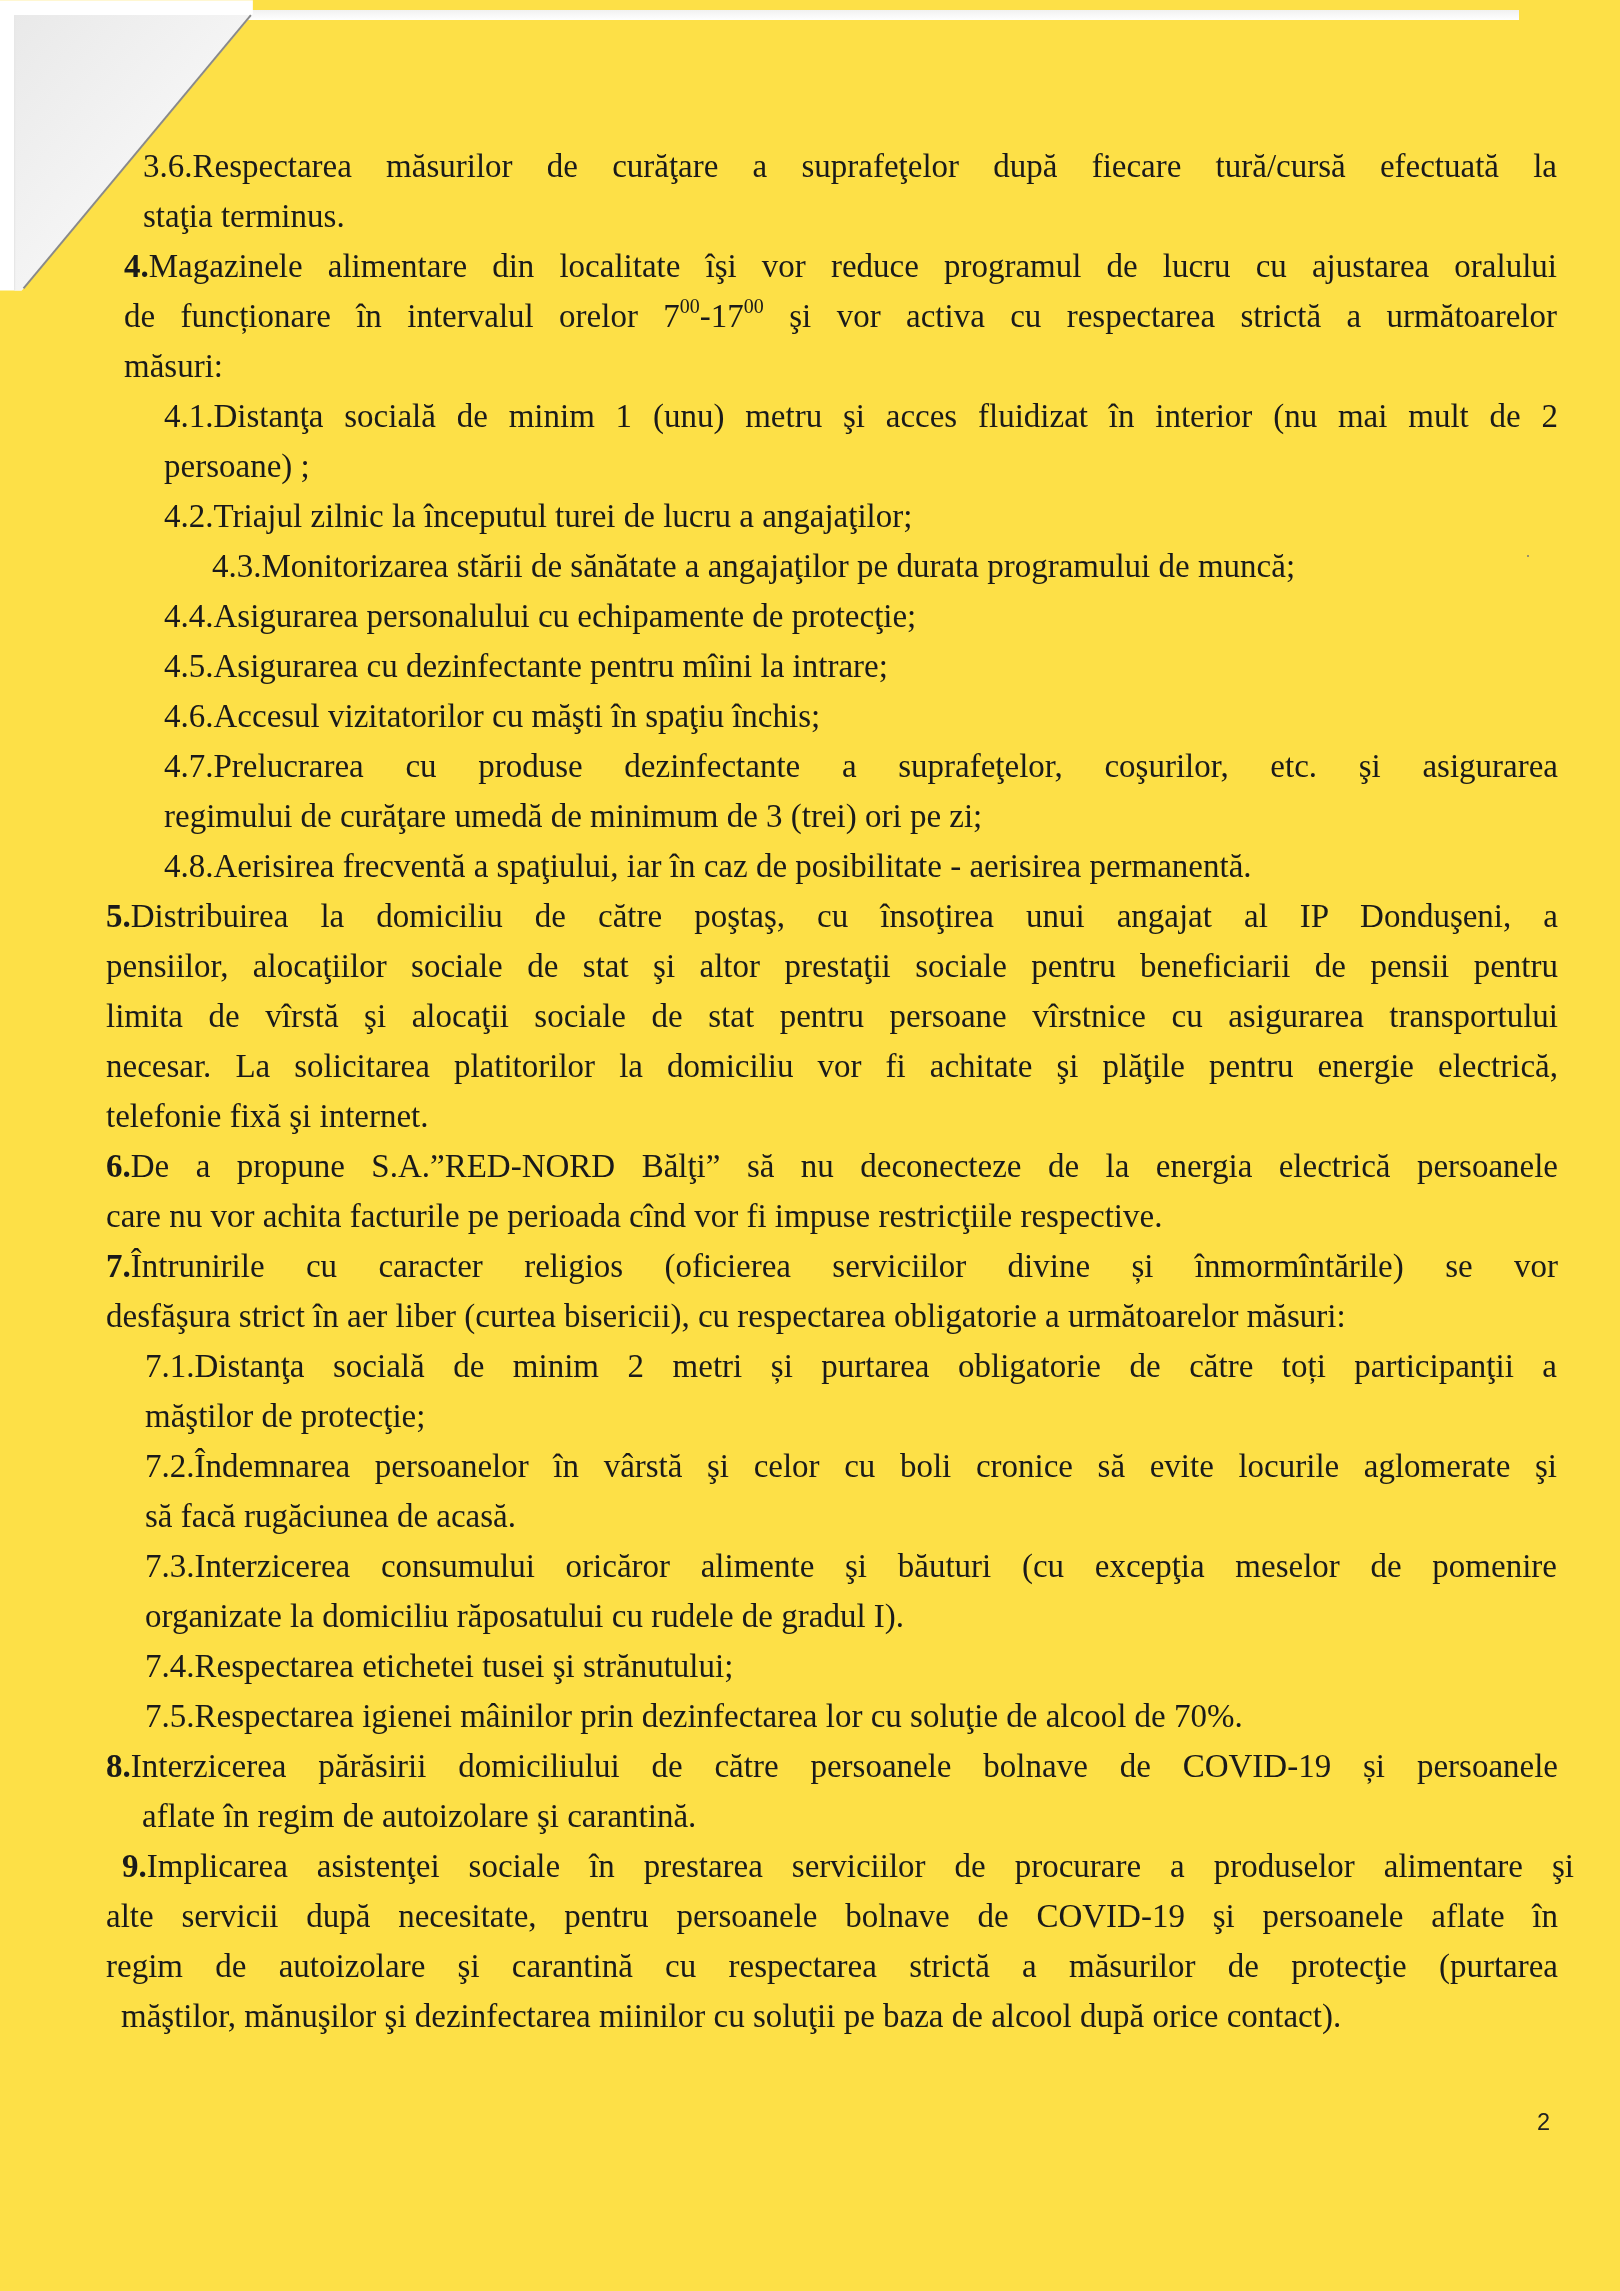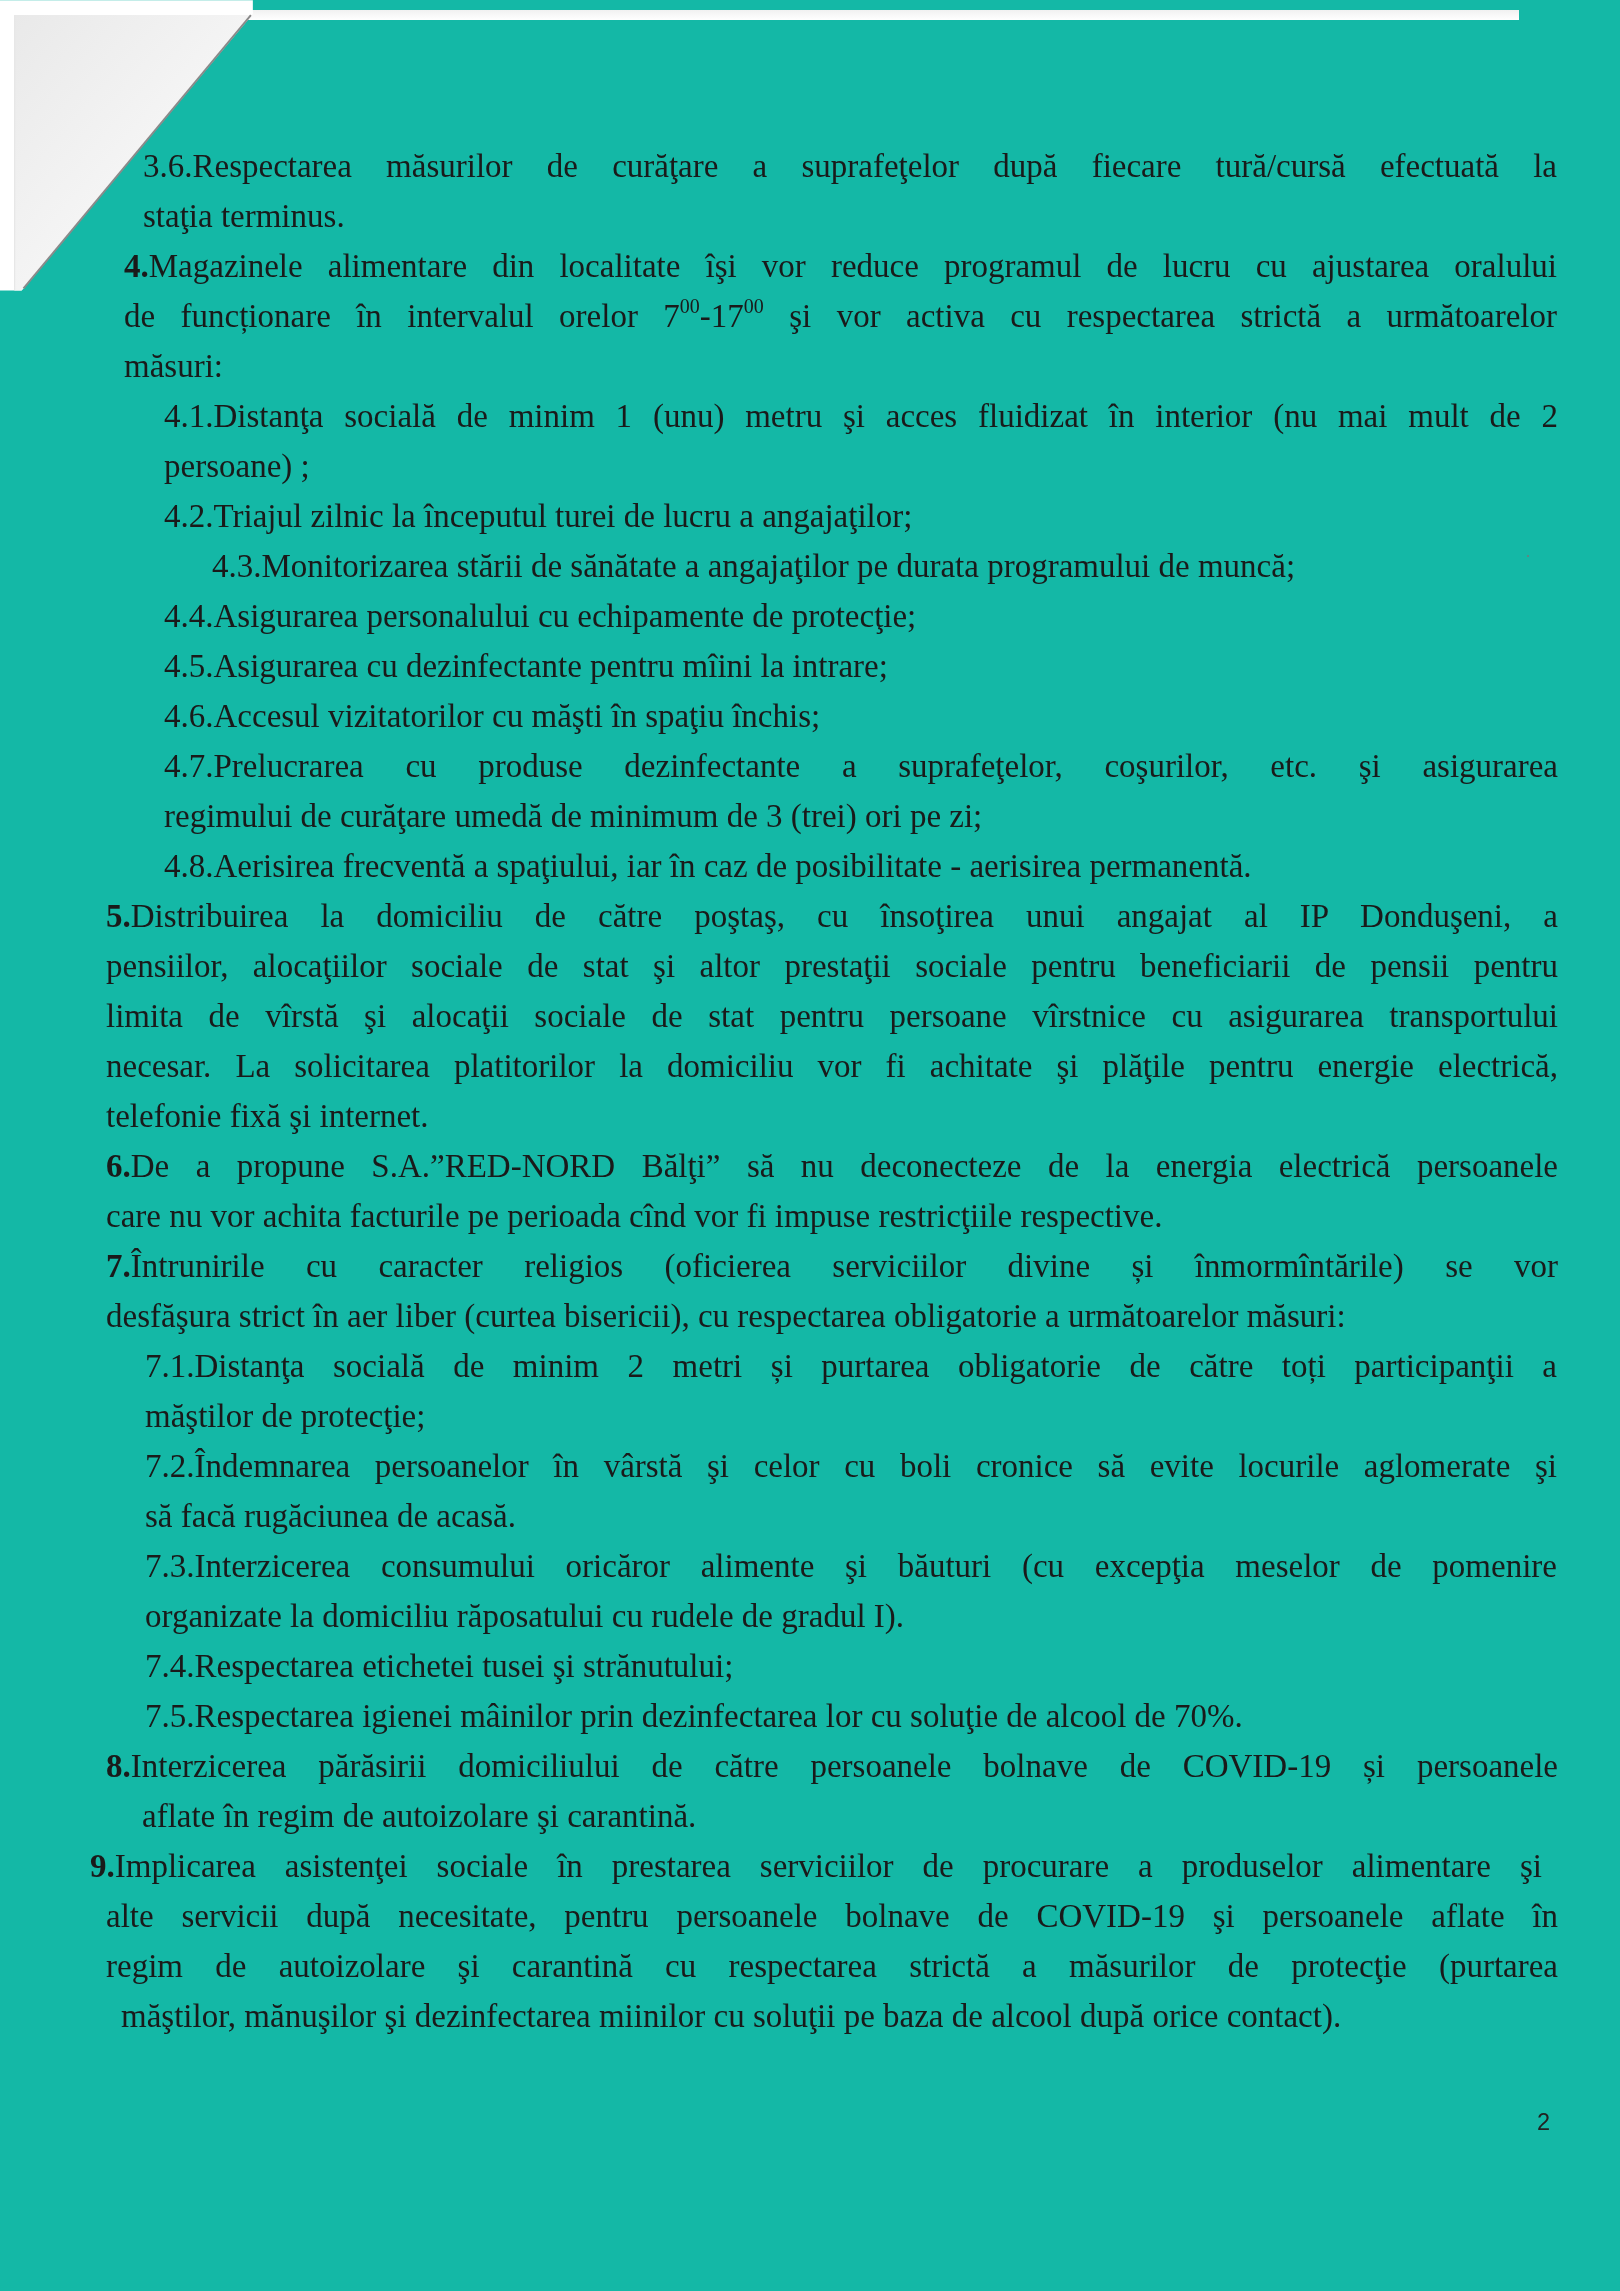--- a/index.html
+++ b/index.html
@@ -1,19 +1,19 @@
 <!DOCTYPE html>
 <html><head>
   <meta charset="utf-8">
   <style>
     html, body { margin: 0; padding: 0; background: #ffffff; }
     body { width: 1620px; height: 2292px; position: relative; overflow: hidden; }
     .page {
       position: absolute; left: 0; top: 0; width: 1620px; height: 2292px;
-      background: #14b8a6;
+      background: #fde047;
     }
     .fold {
       position: absolute; left: 0; top: 0; width: 1620px; height: 2292px; pointer-events: none;
     }
     .topshade {
       position: absolute; left: 245px; top: 9.8px; width: 1274px; height: 9.8px;
       background: linear-gradient(to bottom, #f1f1f1, #ffffff);
     }
     .content {
       position: absolute; left: 0; top: 0; width: 1620px;
@@ -95,21 +95,21 @@
 
     <div class="line just" style="left:145px; top:1547px; width:1412px;">7.3.Interzicerea consumului oricăror alimente şi băuturi (cu excepţia meselor de pomenire</div>
     <div class="line" style="left:145px; top:1597px;">organizate la domiciliu răposatului cu rudele de gradul I).</div>
 
     <div class="line" style="left:145px; top:1647px;">7.4.Respectarea etichetei tusei şi strănutului;</div>
     <div class="line" style="left:145px; top:1697px;">7.5.Respectarea igienei mâinilor prin dezinfectarea lor cu soluţie de alcool de 70%.</div>
 
     <div class="line just" style="left:106px; top:1747px; width:1452px;"><span class="num">8.</span><span>Interzicerea părăsirii domiciliului de către persoanele bolnave de COVID-19 și persoanele</span></div>
     <div class="line" style="left:106px; top:1797px;margin-left:36px;">aflate în regim de autoizolare şi carantină.</div>
 
-    <div class="line just" style="left:90px; top:1847px; width:1452px;"><span class="num">9.</span><span>Implicarea asistenţei sociale în prestarea serviciilor de procurare a produselor alimentare şi</span></div>
+    <div class="line just" style="left:122px; top:1847px; width:1452px;"><span class="num">9.</span><span>Implicarea asistenţei sociale în prestarea serviciilor de procurare a produselor alimentare şi</span></div>
     <div class="line just" style="left:106px; top:1897px; width:1452px;">alte servicii după necesitate, pentru persoanele  bolnave de COVID-19 şi persoanele aflate în</div>
     <div class="line just" style="left:106px; top:1947px; width:1452px;">regim de autoizolare şi carantină cu respectarea strictă a măsurilor de protecţie (purtarea</div>
     <div class="line" style="left:121px; top:1997px;">măştilor, mănuşilor şi dezinfectarea miinilor cu soluţii pe baza de alcool după orice contact).</div>
   </div>
 
   <div class="speck" style="left:1527px; top:555px;"></div>
 
   <div class="pagenum">2</div>
 </div>
 

